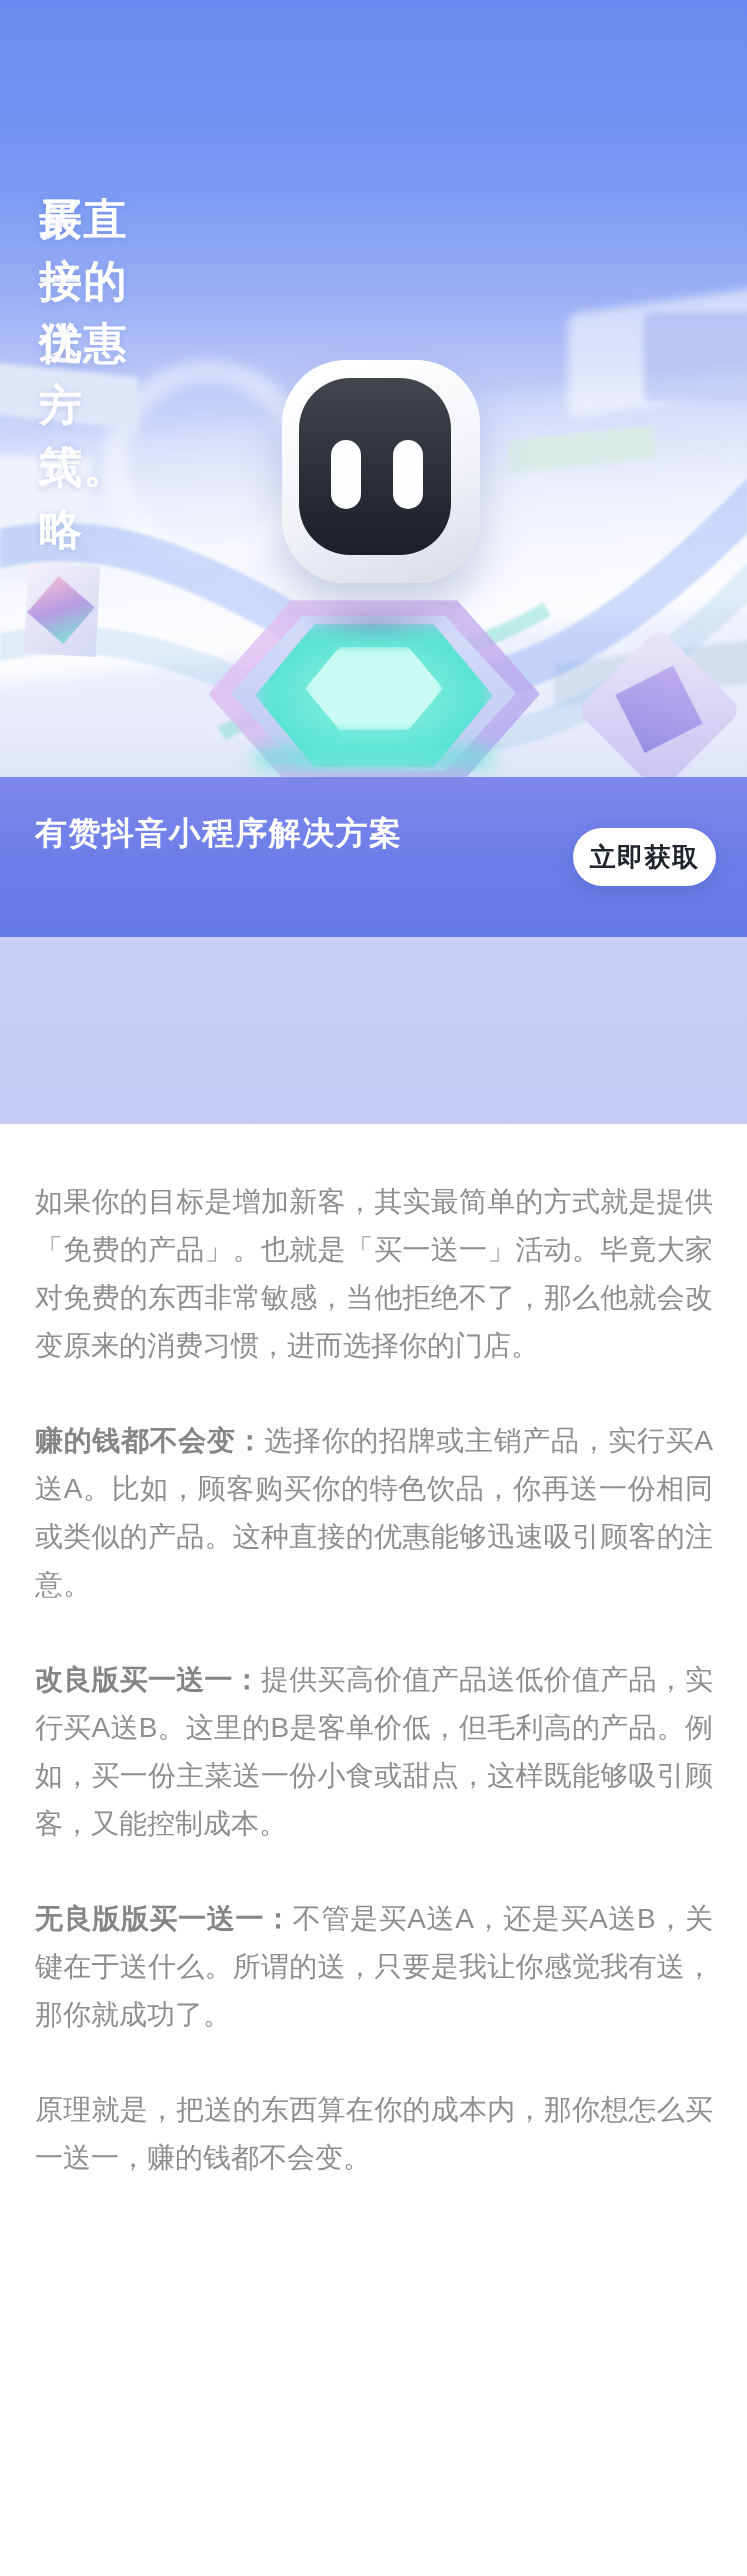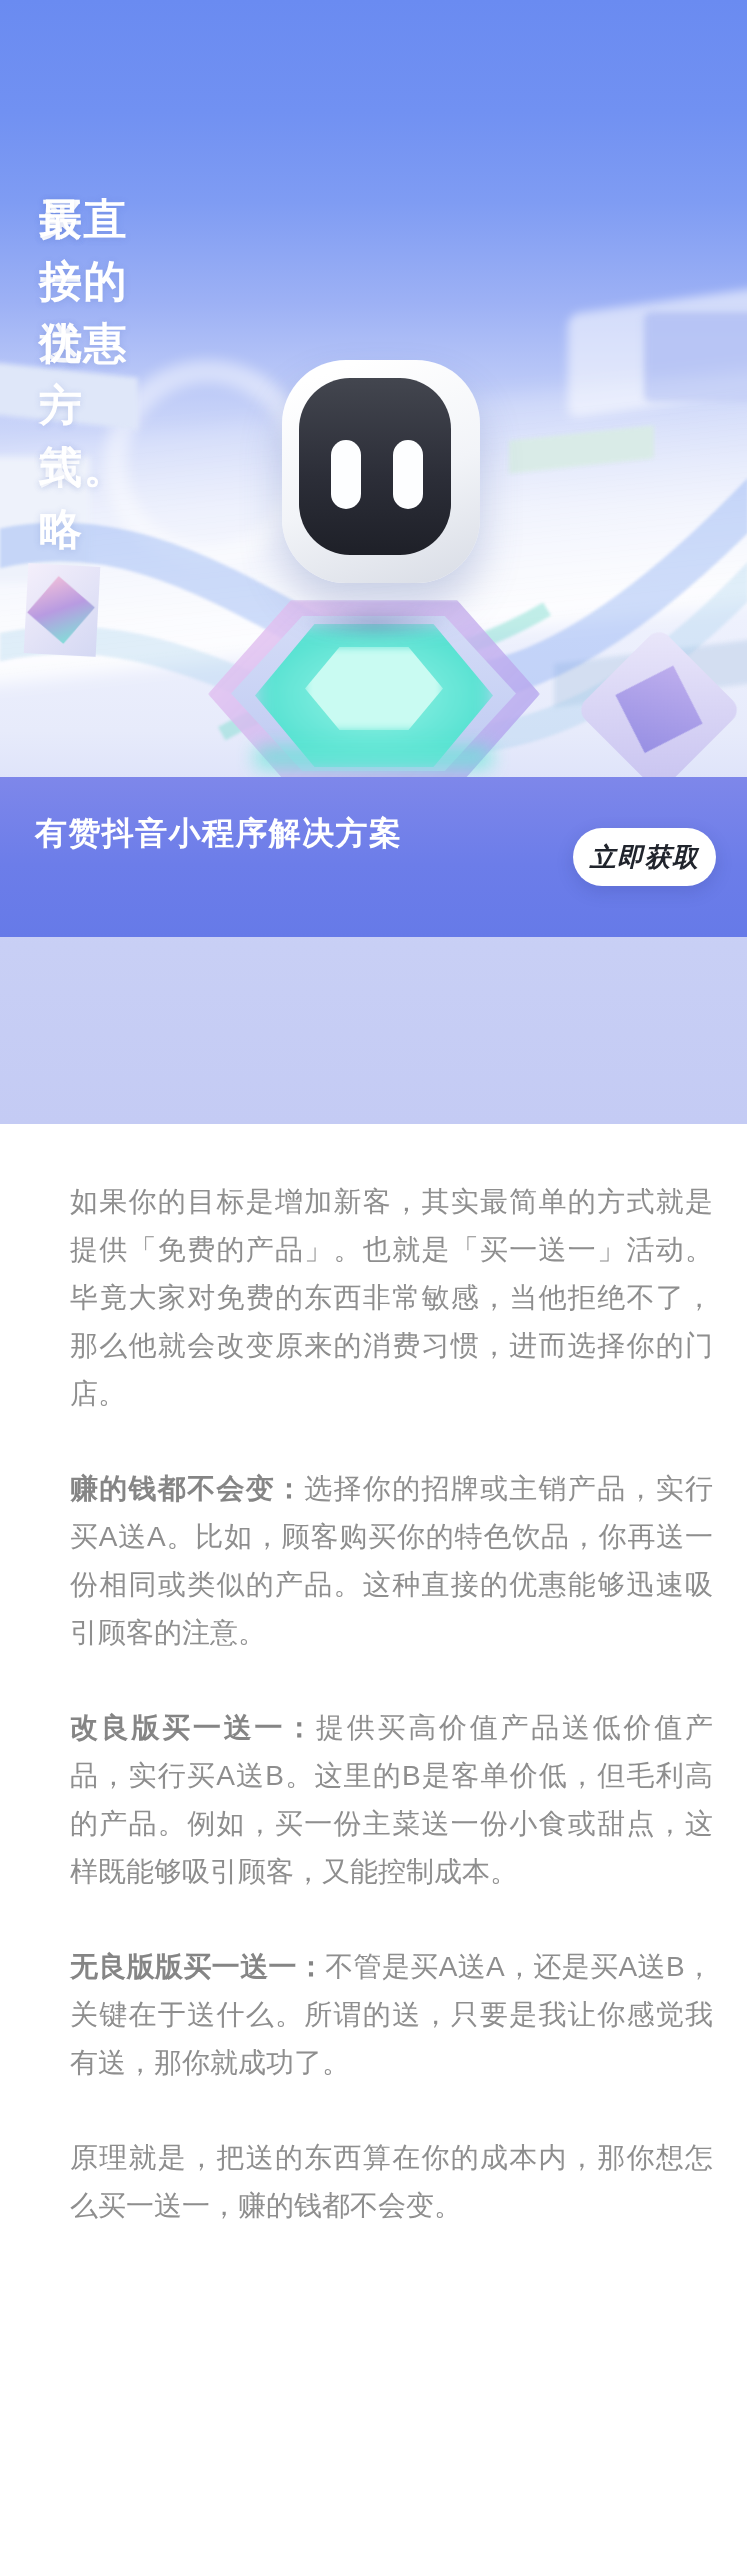--- a/index.html
+++ b/index.html
@@ -87,24 +87,24 @@
   .panel { left: 0; top: 777px; width: 748px; height: 160px;
     background: linear-gradient(180deg, #7e87ea 0%, #6c7de9 55%, #667ae8 100%); z-index: 8; }
   .panel-heading { left: 35px; top: 35px; font-size: 32px; font-weight: 700;
     color: #ffffff; letter-spacing: 1.4px; }
   .panel-sub { left: 39px; top: 90px; font-size: 25px; font-weight: 400;
     color: rgba(255,255,255,.72); letter-spacing: 0.7px; }
   .cta-button { left: 573px; top: 51px; width: 143px; height: 58px; border-radius: 30px;
     background: #ffffff; border: none; display: flex; align-items: center; justify-content: center;
     font-size: 26px; font-weight: 700; color: #20242c; letter-spacing: 1.4px; cursor: pointer;
     font-family: "Liberation Sans", "DejaVu Sans", sans-serif;
-    box-shadow: 0 5.5px 16.6px rgba(40,50,120,.18); font-style: italic; }
+    box-shadow: 0 5.5px 16.6px rgba(40,50,120,.18); }
 
   
-  .article { padding: 54px 35px 0 35px; margin-left: 35px; }
+  .article { padding: 54px 35px 0 35px; }
   .para { font-size: 28px; line-height: 48px; color: #8e8e8e;
     text-align: justify; margin: 0 0 47px 0; }
   .para .lead { font-weight: 700; color: #858585; }
 </style>
 </head>
 <body>
 
 <div class="hero">
 
   <div class="shape ring"></div>

